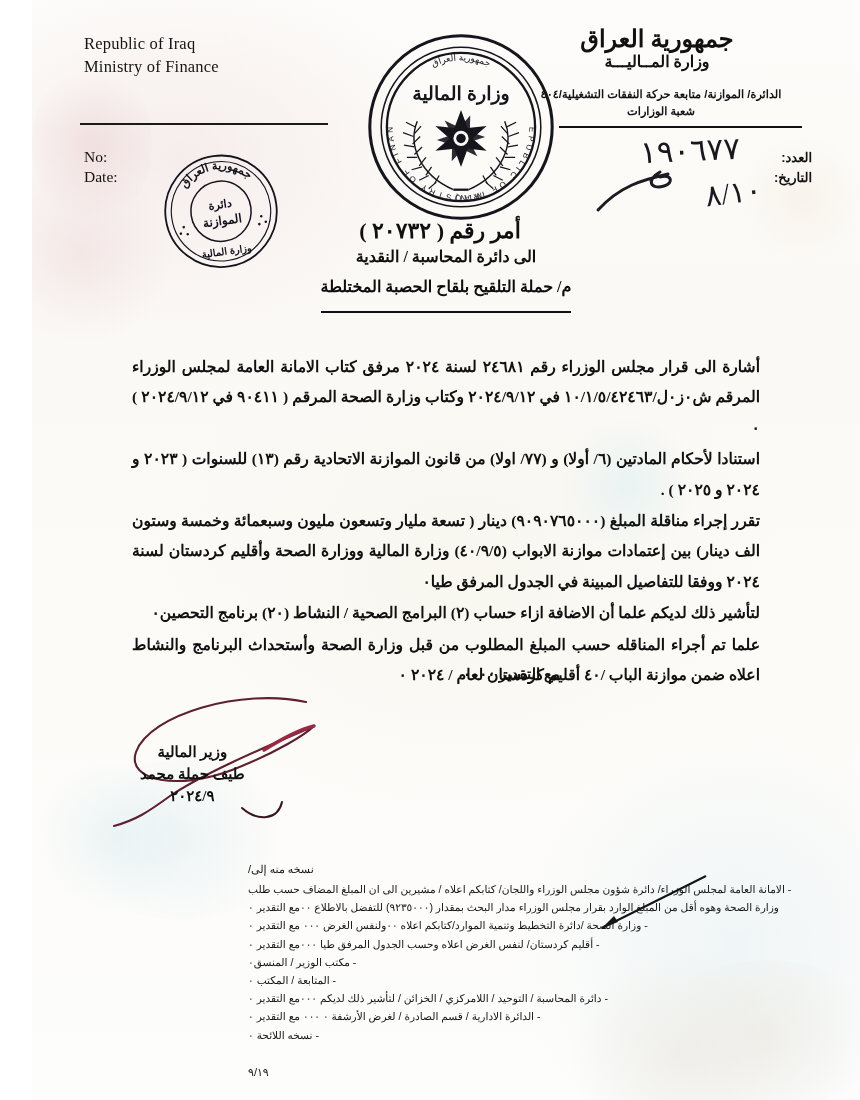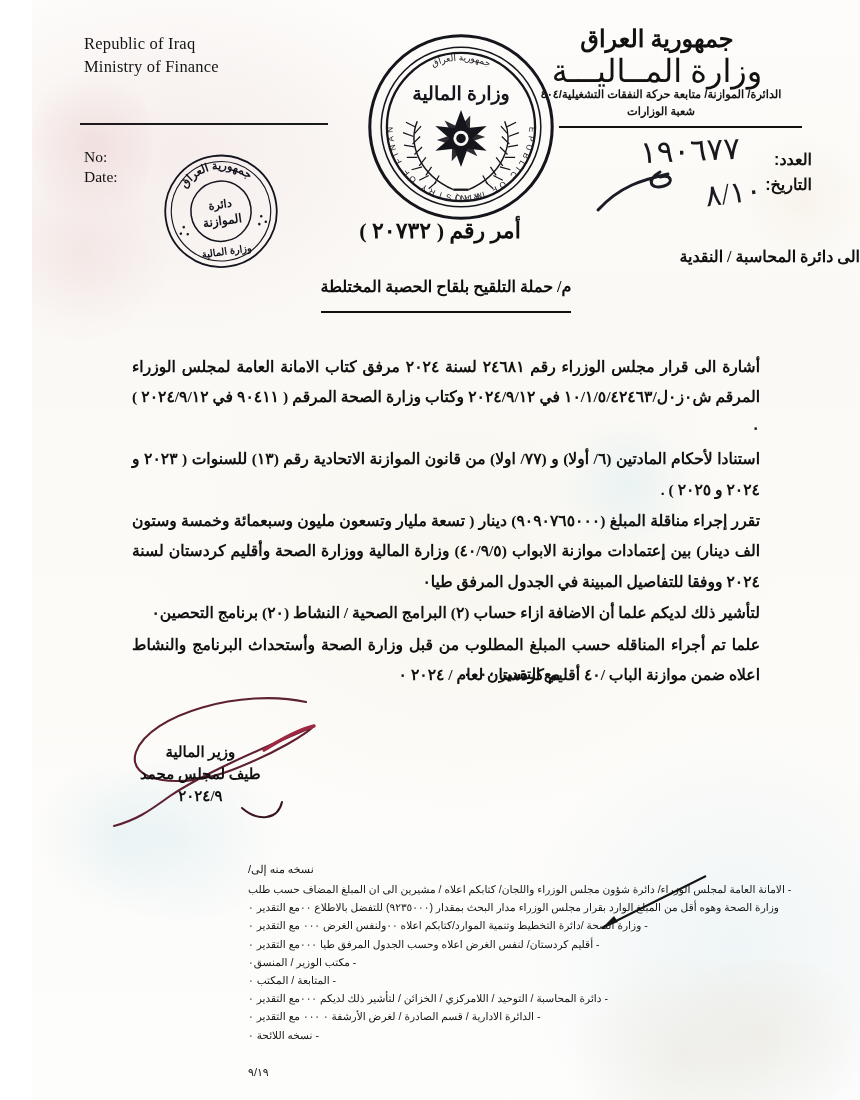--- a/index.html
+++ b/index.html
@@ -48,36 +48,36 @@
     direction:ltr;text-align:left;
     font-size:15.5px;line-height:1.32;color:#121212;
   }
 
   .hdr-ar{
     position:absolute;right:38px;top:26px;
     text-align:center;width:330px;
     color:#111;
   }
   .hdr-ar .l1{font-size:24px;line-height:1.12;font-weight:700;letter-spacing:.5px;}
-  .hdr-ar .l2{font-size:32px;line-height:1.18;font-weight:400;letter-spacing:2.5px;}
+  .hdr-ar .l2{font-size:16px;line-height:1.18;font-weight:700;letter-spacing:2.5px;}
   .dept{
     position:absolute;right:40px;top:86px;width:318px;
     text-align:center;font-size:11.3px;font-weight:700;line-height:1.5;color:#131313;
     font-family:"Liberation Sans", sans-serif;
     margin-left:33px;
   }
   .dept .d1{display:block;}
   .dept .d2{display:block;}
   .rule-right{
     position:absolute;right:58px;top:126px;width:243px;height:0;
     border-top:2.2px solid #111;
   }
   .meta{
     position:absolute;right:48px;top:148px;
-    text-align:right;font-size:16px;font-weight:700;line-height:1.55;color:#121212;
+    text-align:right;font-size:13px;font-weight:700;line-height:1.55;color:#121212;
     font-family:"Liberation Sans", sans-serif;
   }
   .hw-no{
     position:absolute;right:120px;top:132px;
     font-size:31px;color:#17171c;letter-spacing:5px;
     font-family:"Liberation Serif", serif;
     transform:rotate(-2.5deg);
   }
   .hw-date{
     position:absolute;right:98px;top:175px;
@@ -92,21 +92,21 @@
   
   .seal-main{position:absolute;left:334px;top:32px;width:190px;height:190px;}
   .stamp{position:absolute;left:104px;top:142px;width:170px;height:128px;overflow:hidden;}
 
   
   .order-no{
     position:absolute;left:0;right:12px;top:218px;text-align:center;
     font-size:22px;font-weight:700;color:#101010;letter-spacing:1px;
   }
   .to-line{
-    position:absolute;left:0;right:0;top:247px;text-align:right;
+    position:absolute;left:0;right:0;top:247px;text-align:center;
     font-size:16px;font-weight:700;color:#101010;
   }
   .subject{
     position:absolute;left:0;right:0;top:277px;text-align:center;
     font-size:16px;font-weight:700;color:#0d0d0d;
   }
   .subject span{border-bottom:2px solid #111;padding-bottom:16px;}
 
   
   .body{
@@ -270,21 +270,21 @@
 
   <svg class="sig-wrap" viewBox="0 0 330 140">
     <path d="M214 12 C150 -2, 58 24, 44 62 C34 92, 88 100, 140 80 C186 62, 214 44, 222 36
              C196 48, 120 78, 78 106 C56 122, 44 130, 22 136" fill="none" stroke="#5e2030" stroke-width="2.1" stroke-linecap="round"></path>
     <path d="M222 36 C206 40, 188 50, 172 60" fill="none" stroke="#9d2842" stroke-width="3.4" stroke-linecap="round"></path>
     <path d="M150 118 C166 132, 186 130, 190 112" fill="none" stroke="#3a1420" stroke-width="2" stroke-linecap="round"></path>
   </svg>
 
   <div class="sig-block">
     <div>وزير المالية</div>
-    <div>طيف لمجلس محمد</div>
+    <div>طيف حملة محمد</div>
     <div class="dt">٢٠٢٤/٩</div>
   </div>
 
   <div class="cc">
     <div class="cc-title">نسخه منه إلى/</div>
     <div class="cc-item">- الامانة العامة لمجلس الوزراء/ دائرة شؤون مجلس الوزراء واللجان/ كتابكم اعلاه / مشيرين الى ان المبلغ المضاف حسب طلب وزارة الصحة وهوه أقل من المبلغ الوارد بقرار مجلس الوزراء مدار البحث بمقدار (٩٢٣٥٠٠٠) للتفضل بالاطلاع ٠٠مع التقدير ٠</div>
     <div class="cc-item">- وزارة الصحة /دائرة التخطيط وتنمية الموارد/كتابكم اعلاه ٠٠ولنفس الغرض ٠٠٠  مع التقدير ٠</div>
     <div class="cc-item">- أقليم كردستان/ لنفس الغرض  اعلاه وحسب الجدول المرفق طيا ٠٠٠مع التقدير ٠</div>
     <div class="cc-item">- مكتب الوزير / المنسق٠</div>
     <div class="cc-item">- المتابعة / المكتب ٠</div>

